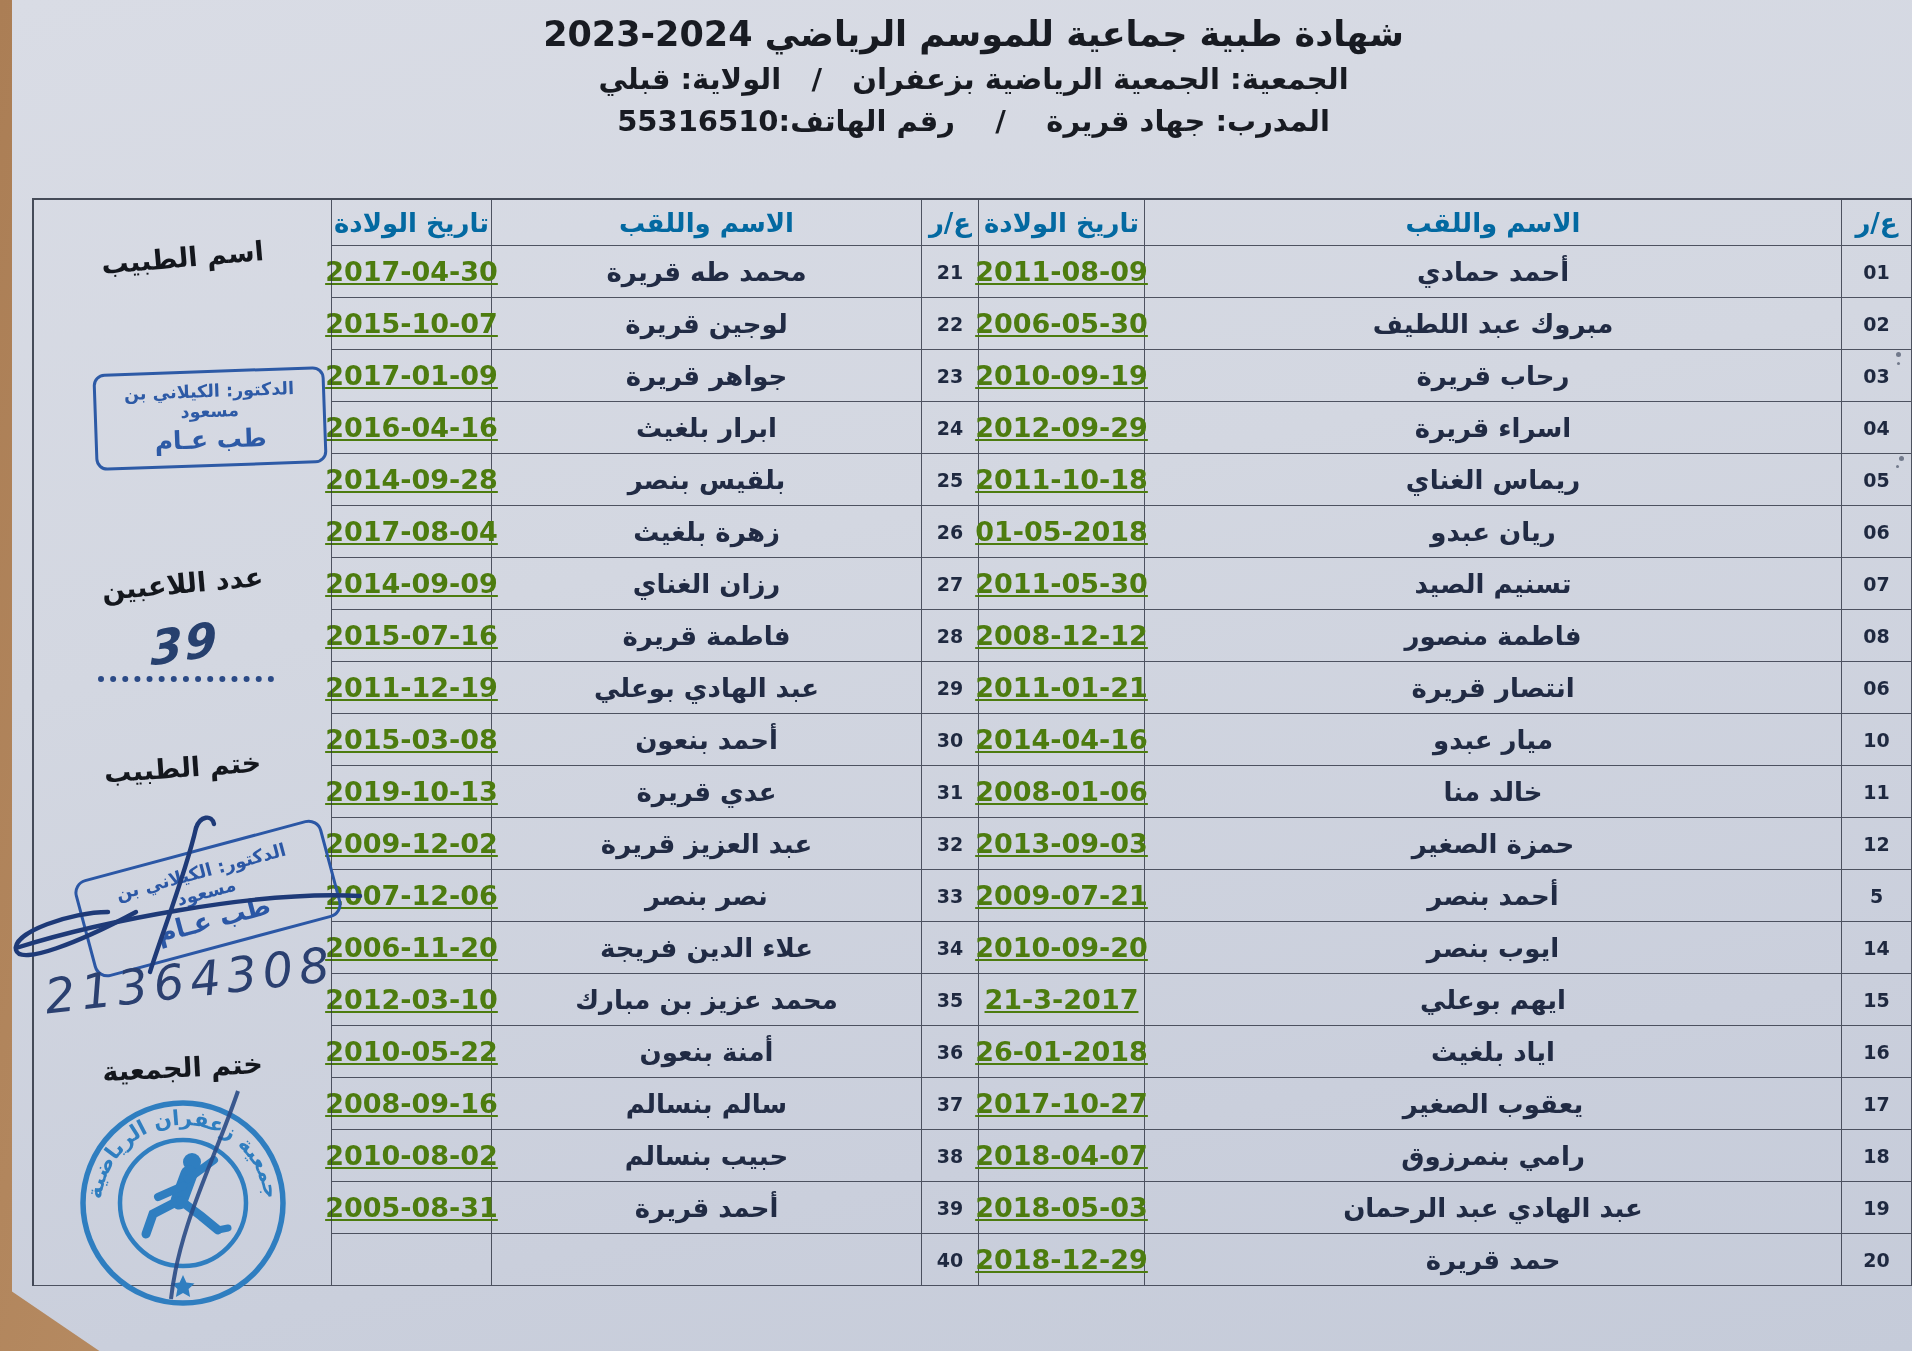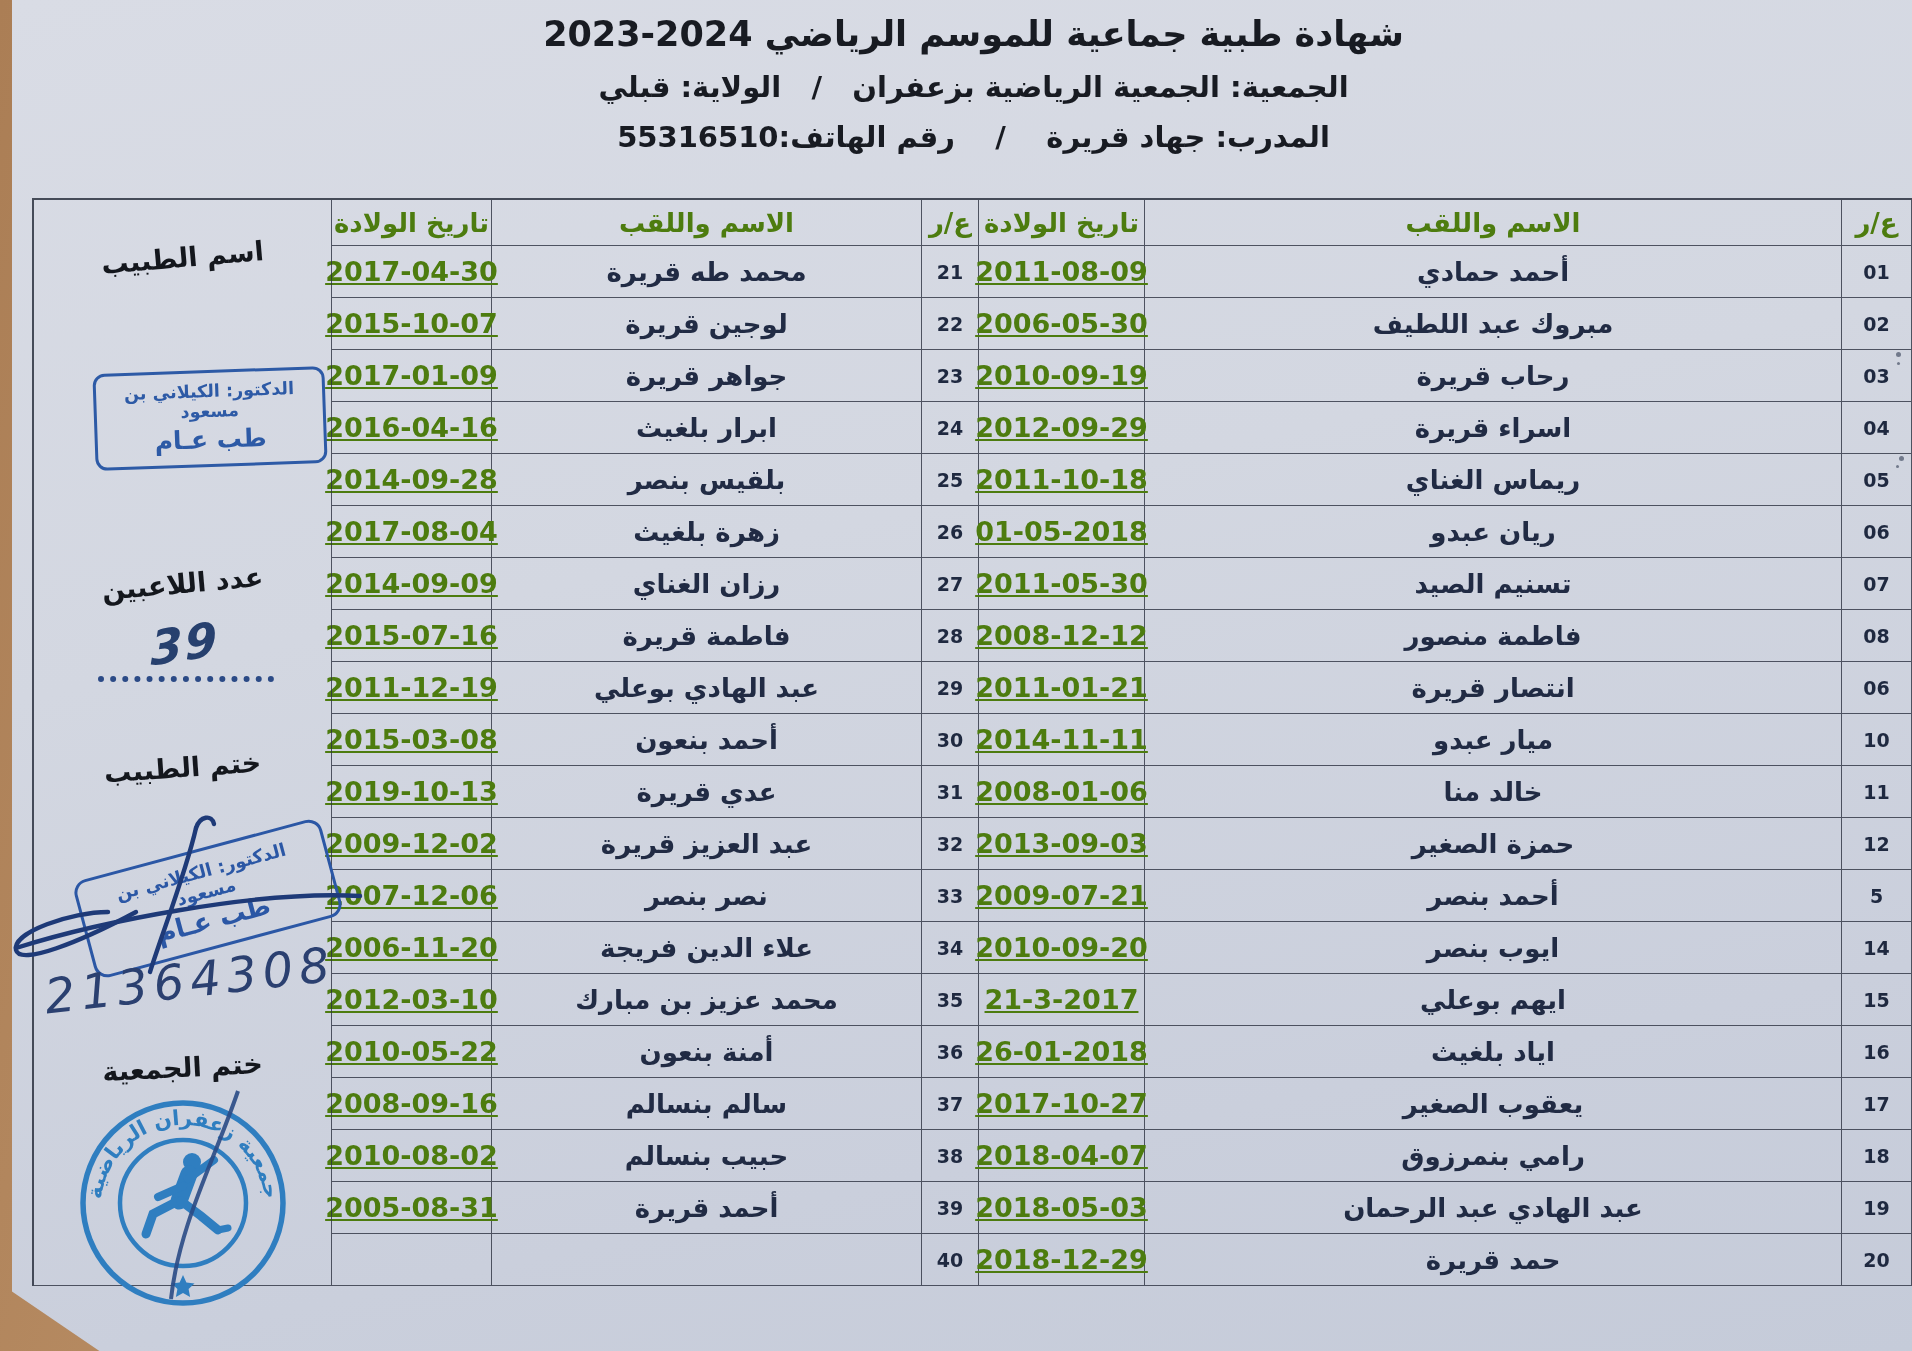--- a/index.html
+++ b/index.html
@@ -9,38 +9,38 @@
     font-family:"DejaVu Sans","Liberation Sans",sans-serif;
   }
   .paper{
     position:absolute;left:12px;top:0;right:0;bottom:0;
     background:linear-gradient(168deg,#d9dce5 0%,#d3d7e1 40%,#cacfdc 78%,#c5cbd9 100%);
     clip-path:polygon(0 0,100% 0,100% 100%,4.6% 100%,0 95.6%);
   }
   
   .headings{position:absolute;left:12px;right:0;top:0;text-align:center;direction:rtl;color:#181b22;padding-left:23px;}
   .title{margin-top:14px;font-size:35px;font-weight:700;}
-  .sub{margin-top:16px;font-size:29px;font-weight:700;}
+  .sub{margin-top:8px;font-size:29px;font-weight:700;}
   
   .doc-table{
     position:absolute;left:32px;top:198px;width:1878px;
     display:grid;
     grid-template-columns:298px 160px 430px 57px 166px 697px 70px;
     grid-template-rows:46px repeat(20,52px);
     border-top:2px solid rgba(44,49,64,.85);
     border-left:2px solid rgba(44,49,64,.85);
   }
   .cell{
     border-right:1.6px solid rgba(44,49,64,.8);
     border-bottom:1.6px solid rgba(44,49,64,.8);
     display:flex;align-items:center;justify-content:center;
     color:#212b44;overflow:visible;white-space:nowrap;
   }
   .trow{display:contents;}
-  .hcell{font-weight:700;font-size:26px;color:#4d7c0f;direction:rtl;}
+  .hcell{font-weight:700;font-size:26px;color:#0369a1;direction:rtl;}
   .name{font-weight:700;font-size:26px;direction:rtl;}
   .dob{font-weight:700;font-size:27px;direction:ltr;color:#4d7c0f;text-decoration:underline;}
   .num{font-weight:700;font-size:19px;color:#1f2940;}
   
   .panel{
     grid-column:1;grid-row:1 / span 21;
     border-right:1.6px solid rgba(44,49,64,.8);
     border-bottom:1.6px solid rgba(44,49,64,.8);
     position:relative;overflow:visible;
   }
@@ -242,21 +242,21 @@
     <div class="cell num">29</div>
     <div class="cell dob">2011-01-21</div>
     <div class="cell name">انتصار قريرة</div>
     <div class="cell num">06</div>
   </div>
 
   <div class="trow">
     <div class="cell dob">2015-03-08</div>
     <div class="cell name">أحمد بنعون</div>
     <div class="cell num">30</div>
-    <div class="cell dob">2014-11-11</div>
+    <div class="cell dob">2014-04-16</div>
     <div class="cell name">ميار عبدو</div>
     <div class="cell num">10</div>
   </div>
 
   <div class="trow">
     <div class="cell dob">2019-10-13</div>
     <div class="cell name">عدي قريرة</div>
     <div class="cell num">31</div>
     <div class="cell dob">2008-01-06</div>
     <div class="cell name">خالد منا</div>

